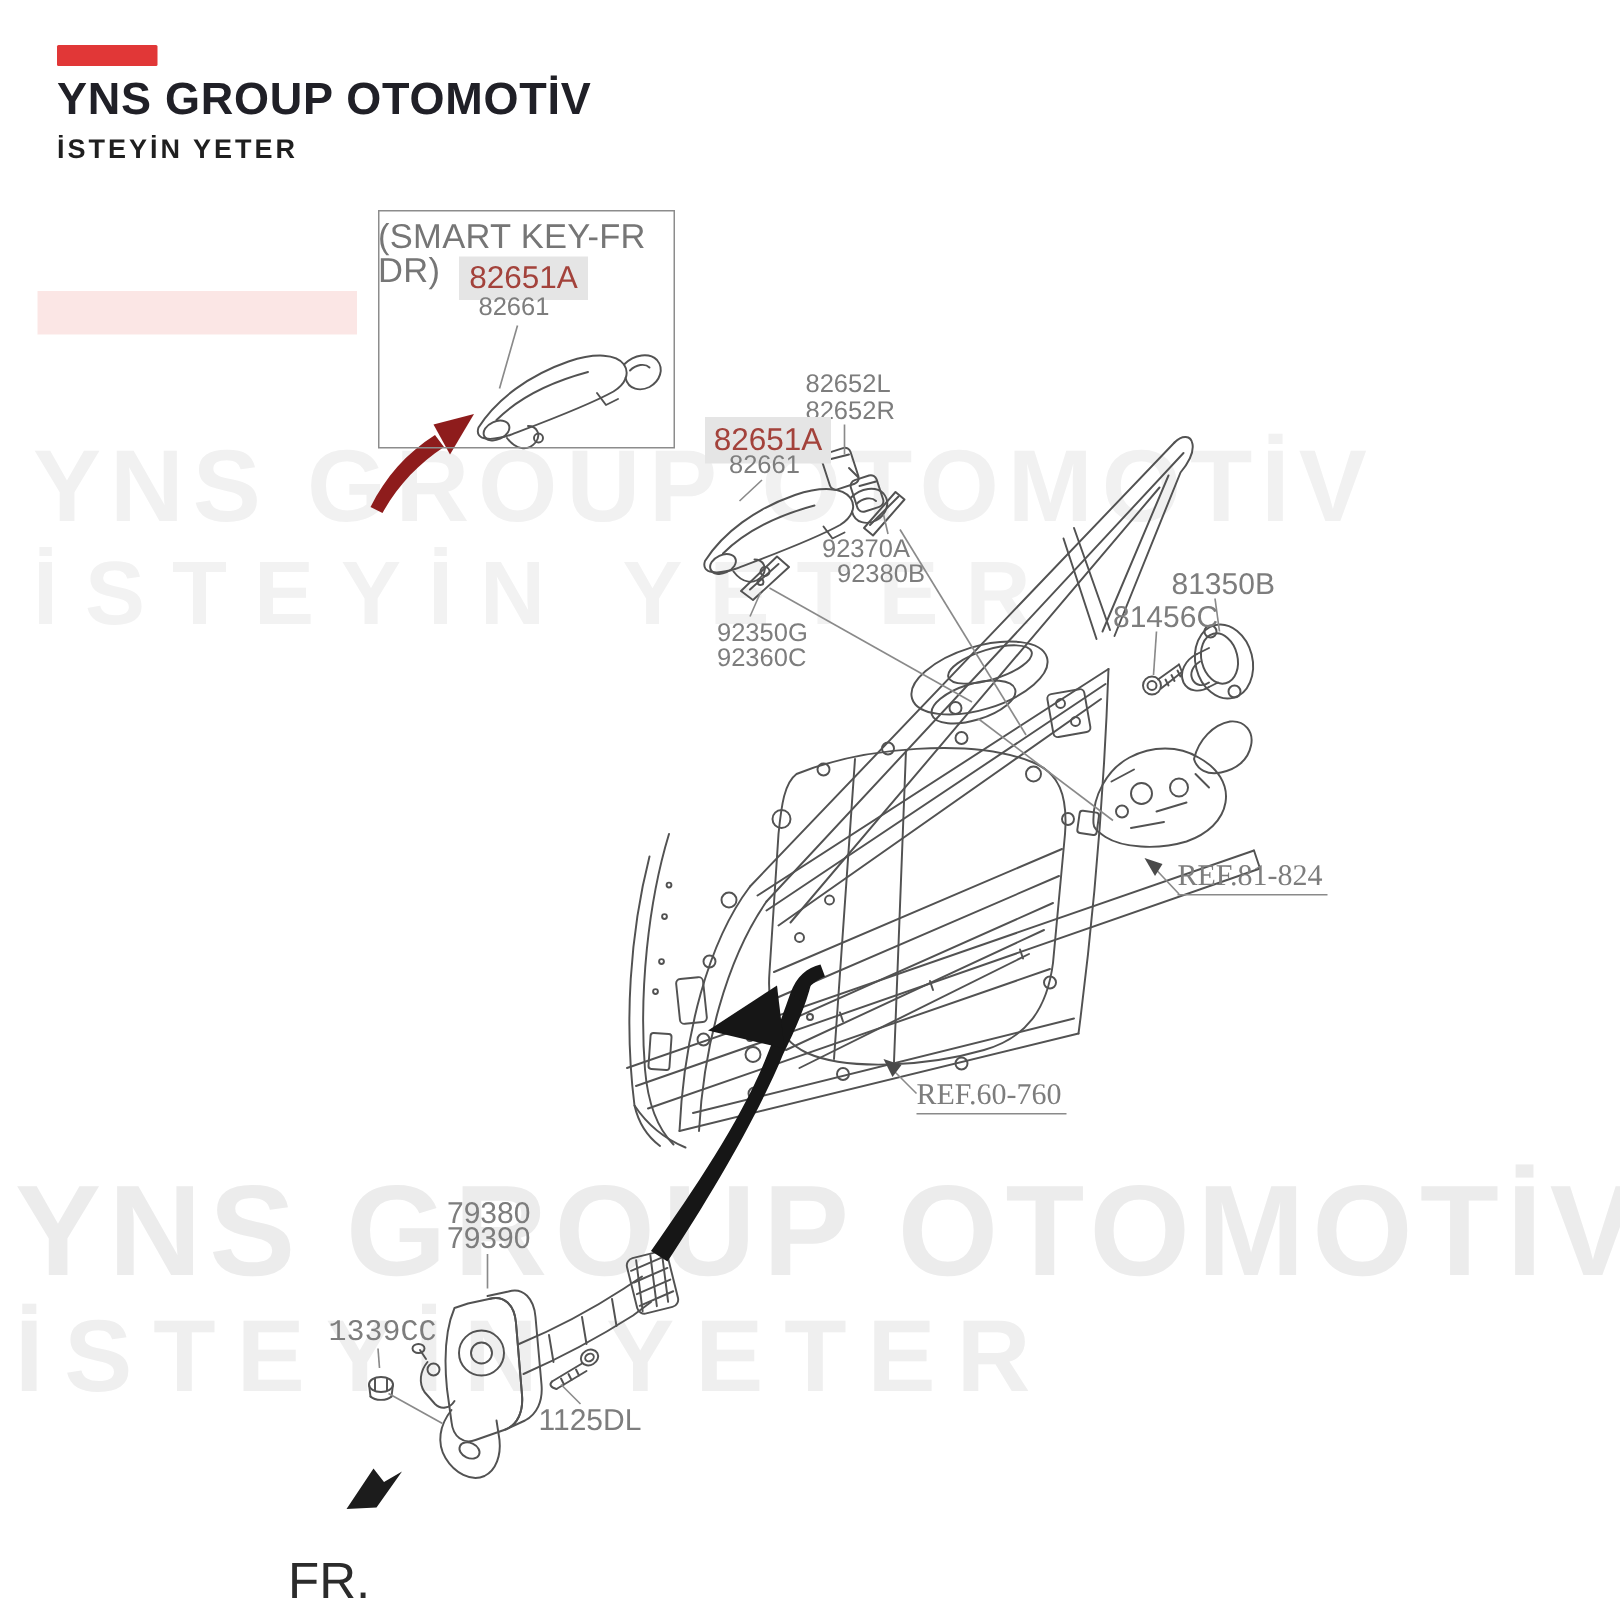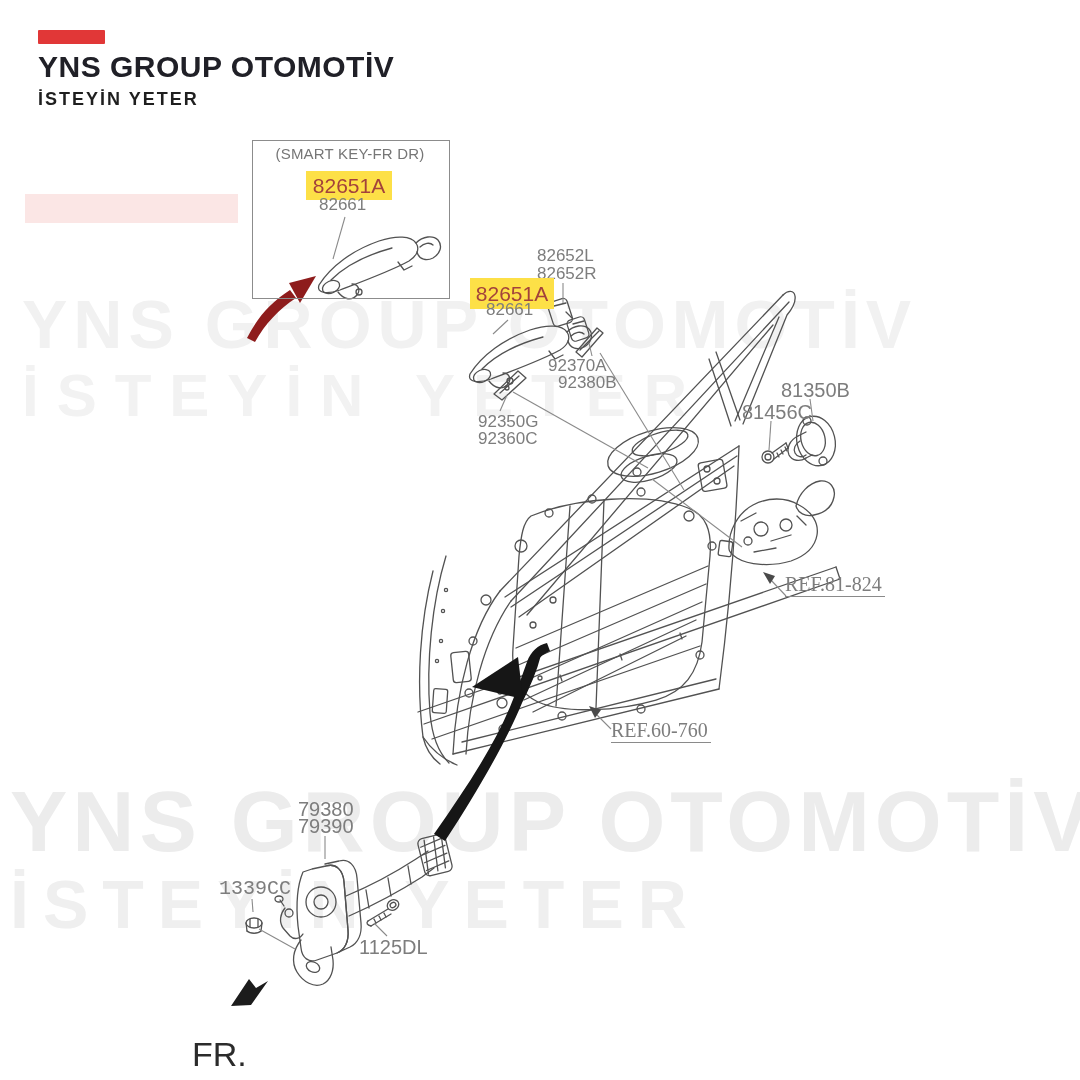--- a/index.html
+++ b/index.html
@@ -16,25 +16,25 @@
   
   .brand-bar{position:absolute;left:38px;top:30px;width:67px;height:14px;background:#e13737;border-radius:1px;}
   .brand-title{position:absolute;left:38px;top:52px;font-size:30px;font-weight:800;color:#202027;letter-spacing:.5px;line-height:1;}
   .brand-tag{position:absolute;left:38px;top:90px;font-size:18px;font-weight:700;color:#1f1f1f;letter-spacing:2px;line-height:1;}
   
   .pink-band{position:absolute;left:25px;top:194px;width:213px;height:29px;background:rgba(242,166,160,.28);}
   .inset-box{position:absolute;left:252px;top:140px;width:196px;height:157px;border:1.5px solid #8c8c8c;}
   
   .lbl{position:absolute;color:#7d7d7d;font-size:17px;line-height:1;white-space:nowrap;}
   .lbl-sm{font-size:20px;}
-  .hl{position:absolute;background:#fde047;color:#a3423b;font-size:21px;line-height:1;
+  .hl{position:absolute;background:#e5e5e5;color:#a3423b;font-size:21px;line-height:1;
       display:flex;align-items:center;justify-content:center;}
   .refu{border-bottom:1.5px solid #8a8a8a;padding:0 3px 2px 0;font-family:Liberation Serif, serif;}
-  .inset-title{position:absolute;left:252px;top:146px;width:196px;text-align:center;
-      color:#767676;font-size:15px;line-height:1;letter-spacing:.2px;}
+  .inset-title{position:absolute;left:252px;top:146px;width:196px;text-align:left;
+      color:#767676;font-size:23px;line-height:1;letter-spacing:.2px;}
   .fr{position:absolute;left:192px;top:1037px;font-size:34px;color:#2b2b2b;line-height:1;}
   svg.art{position:absolute;left:0;top:0;}
 </style>
 </head>
 <body>
 
 <div class="canvas">
 
   <div class="wm wm-t1">YNS GROUP OTOMOTİV</div>
   <div class="wm wm-s1">İSTEYİN YETER</div>

